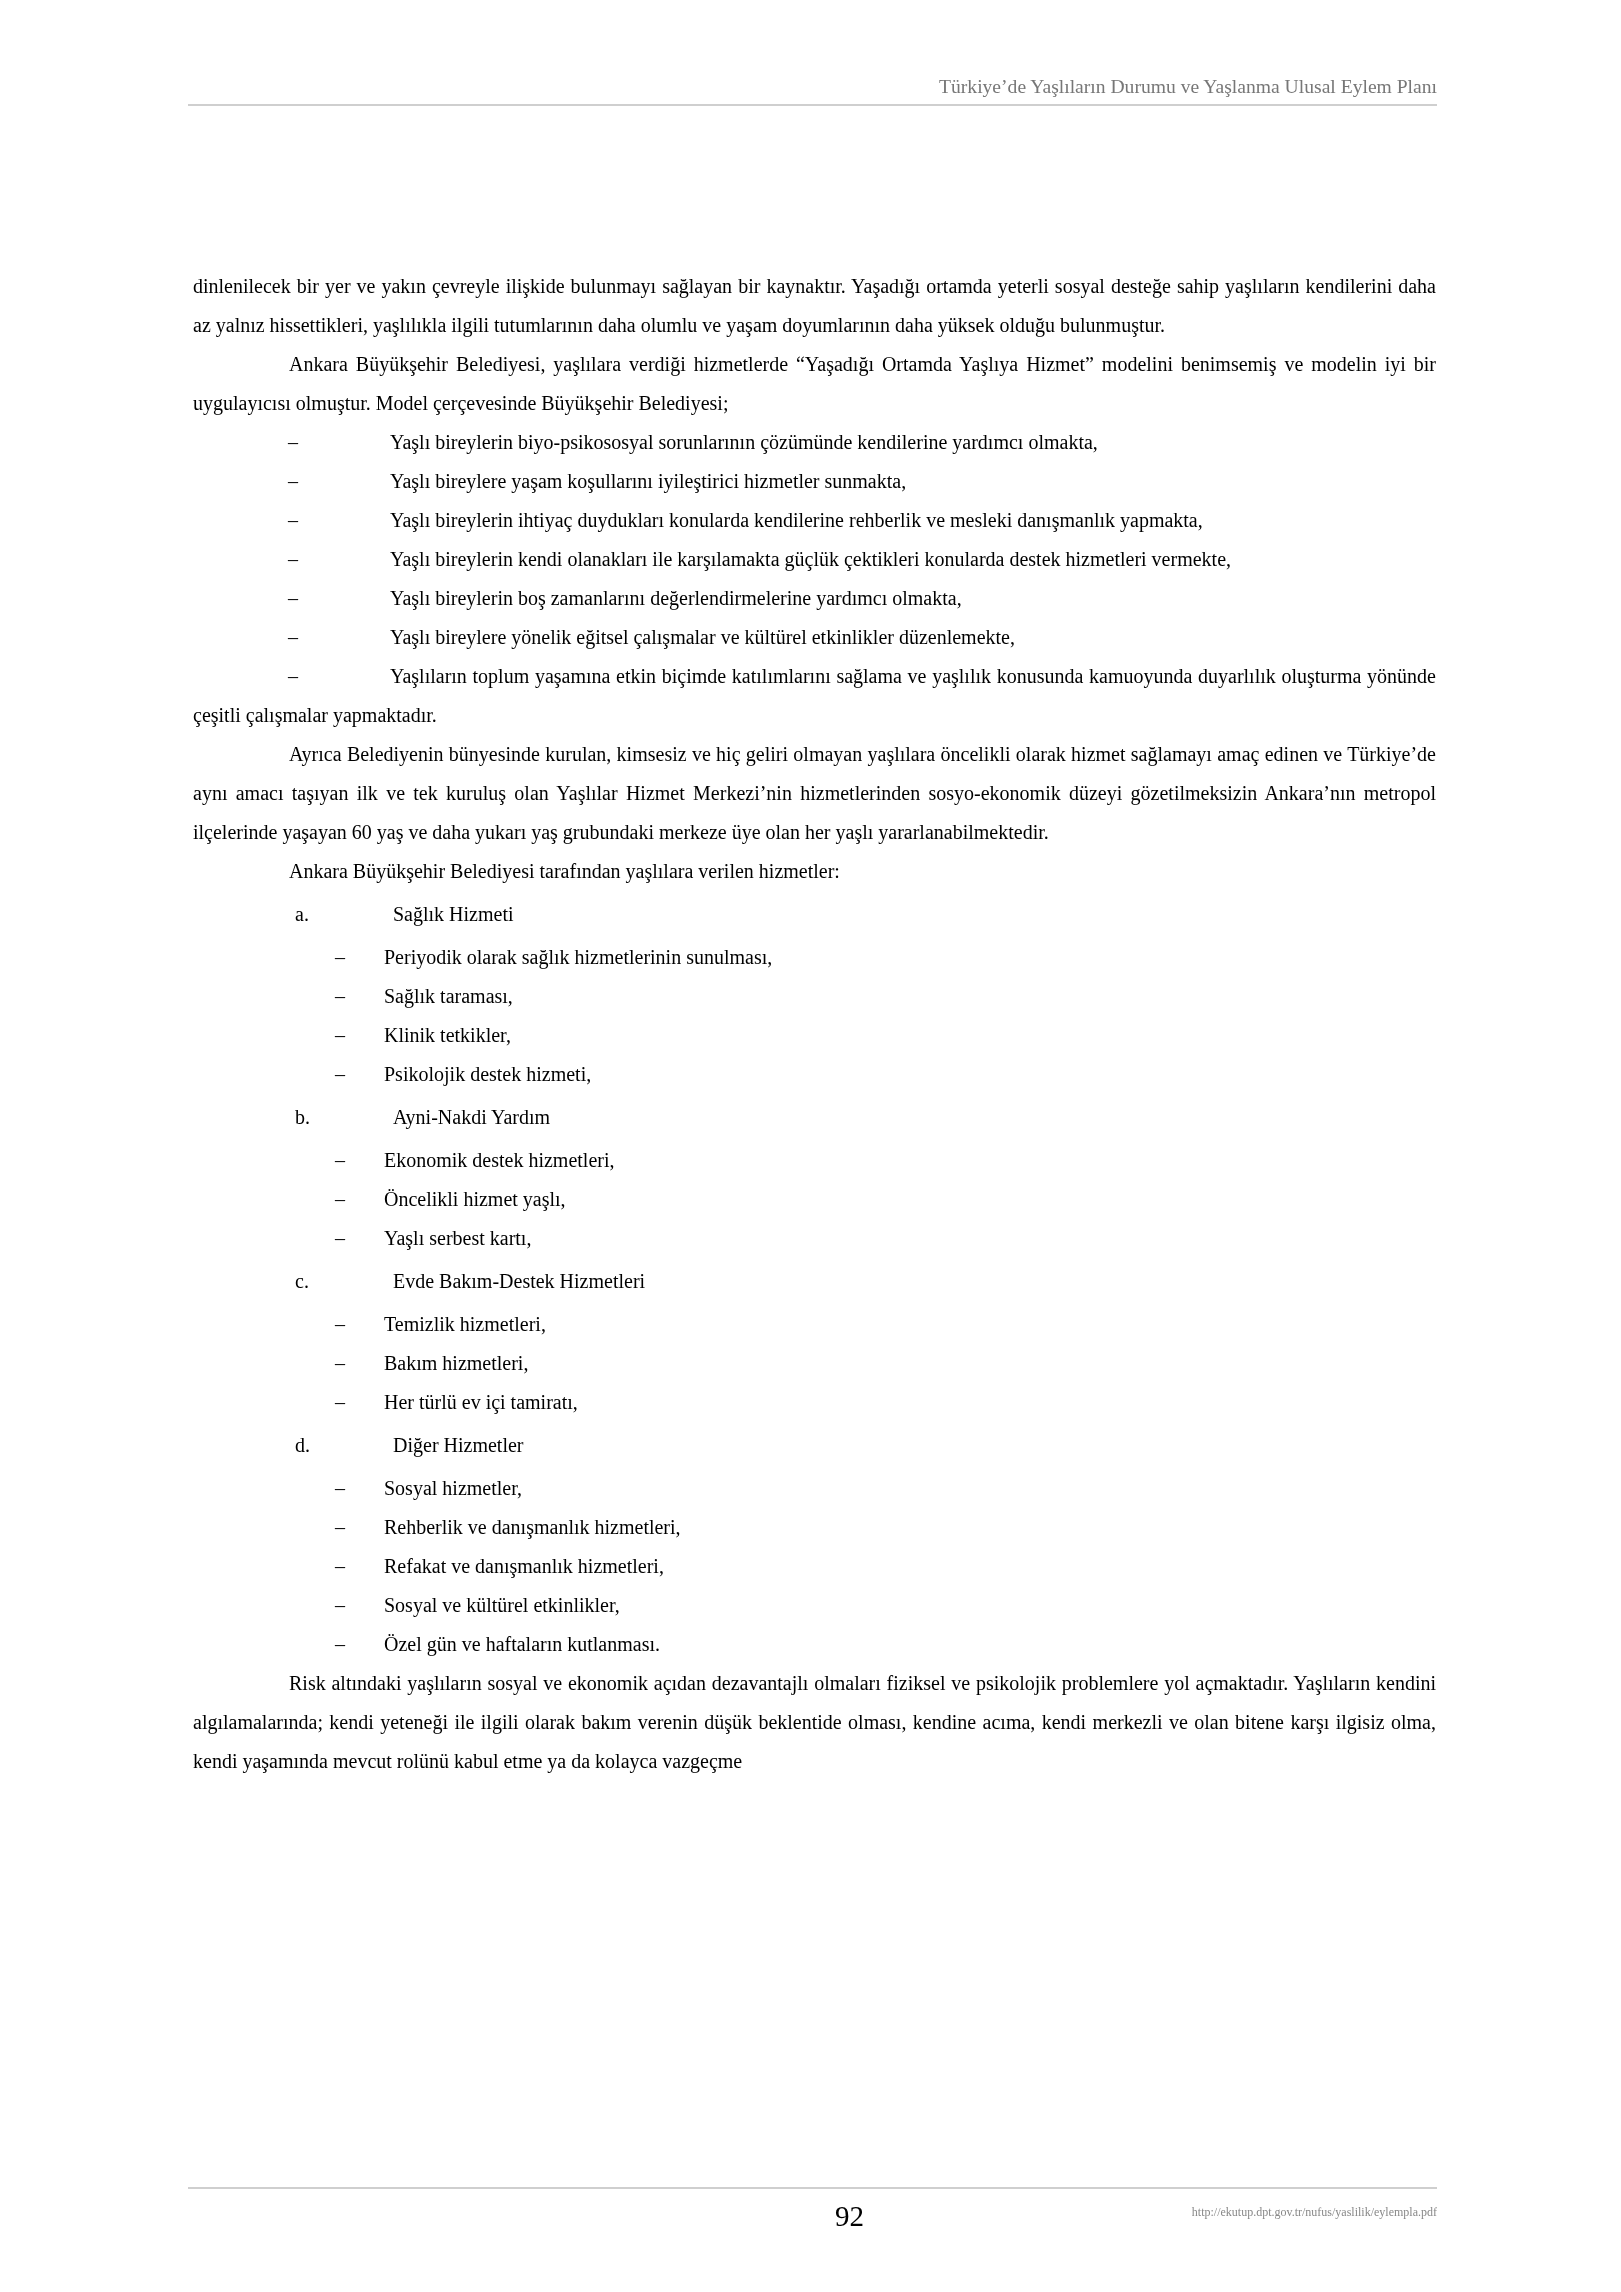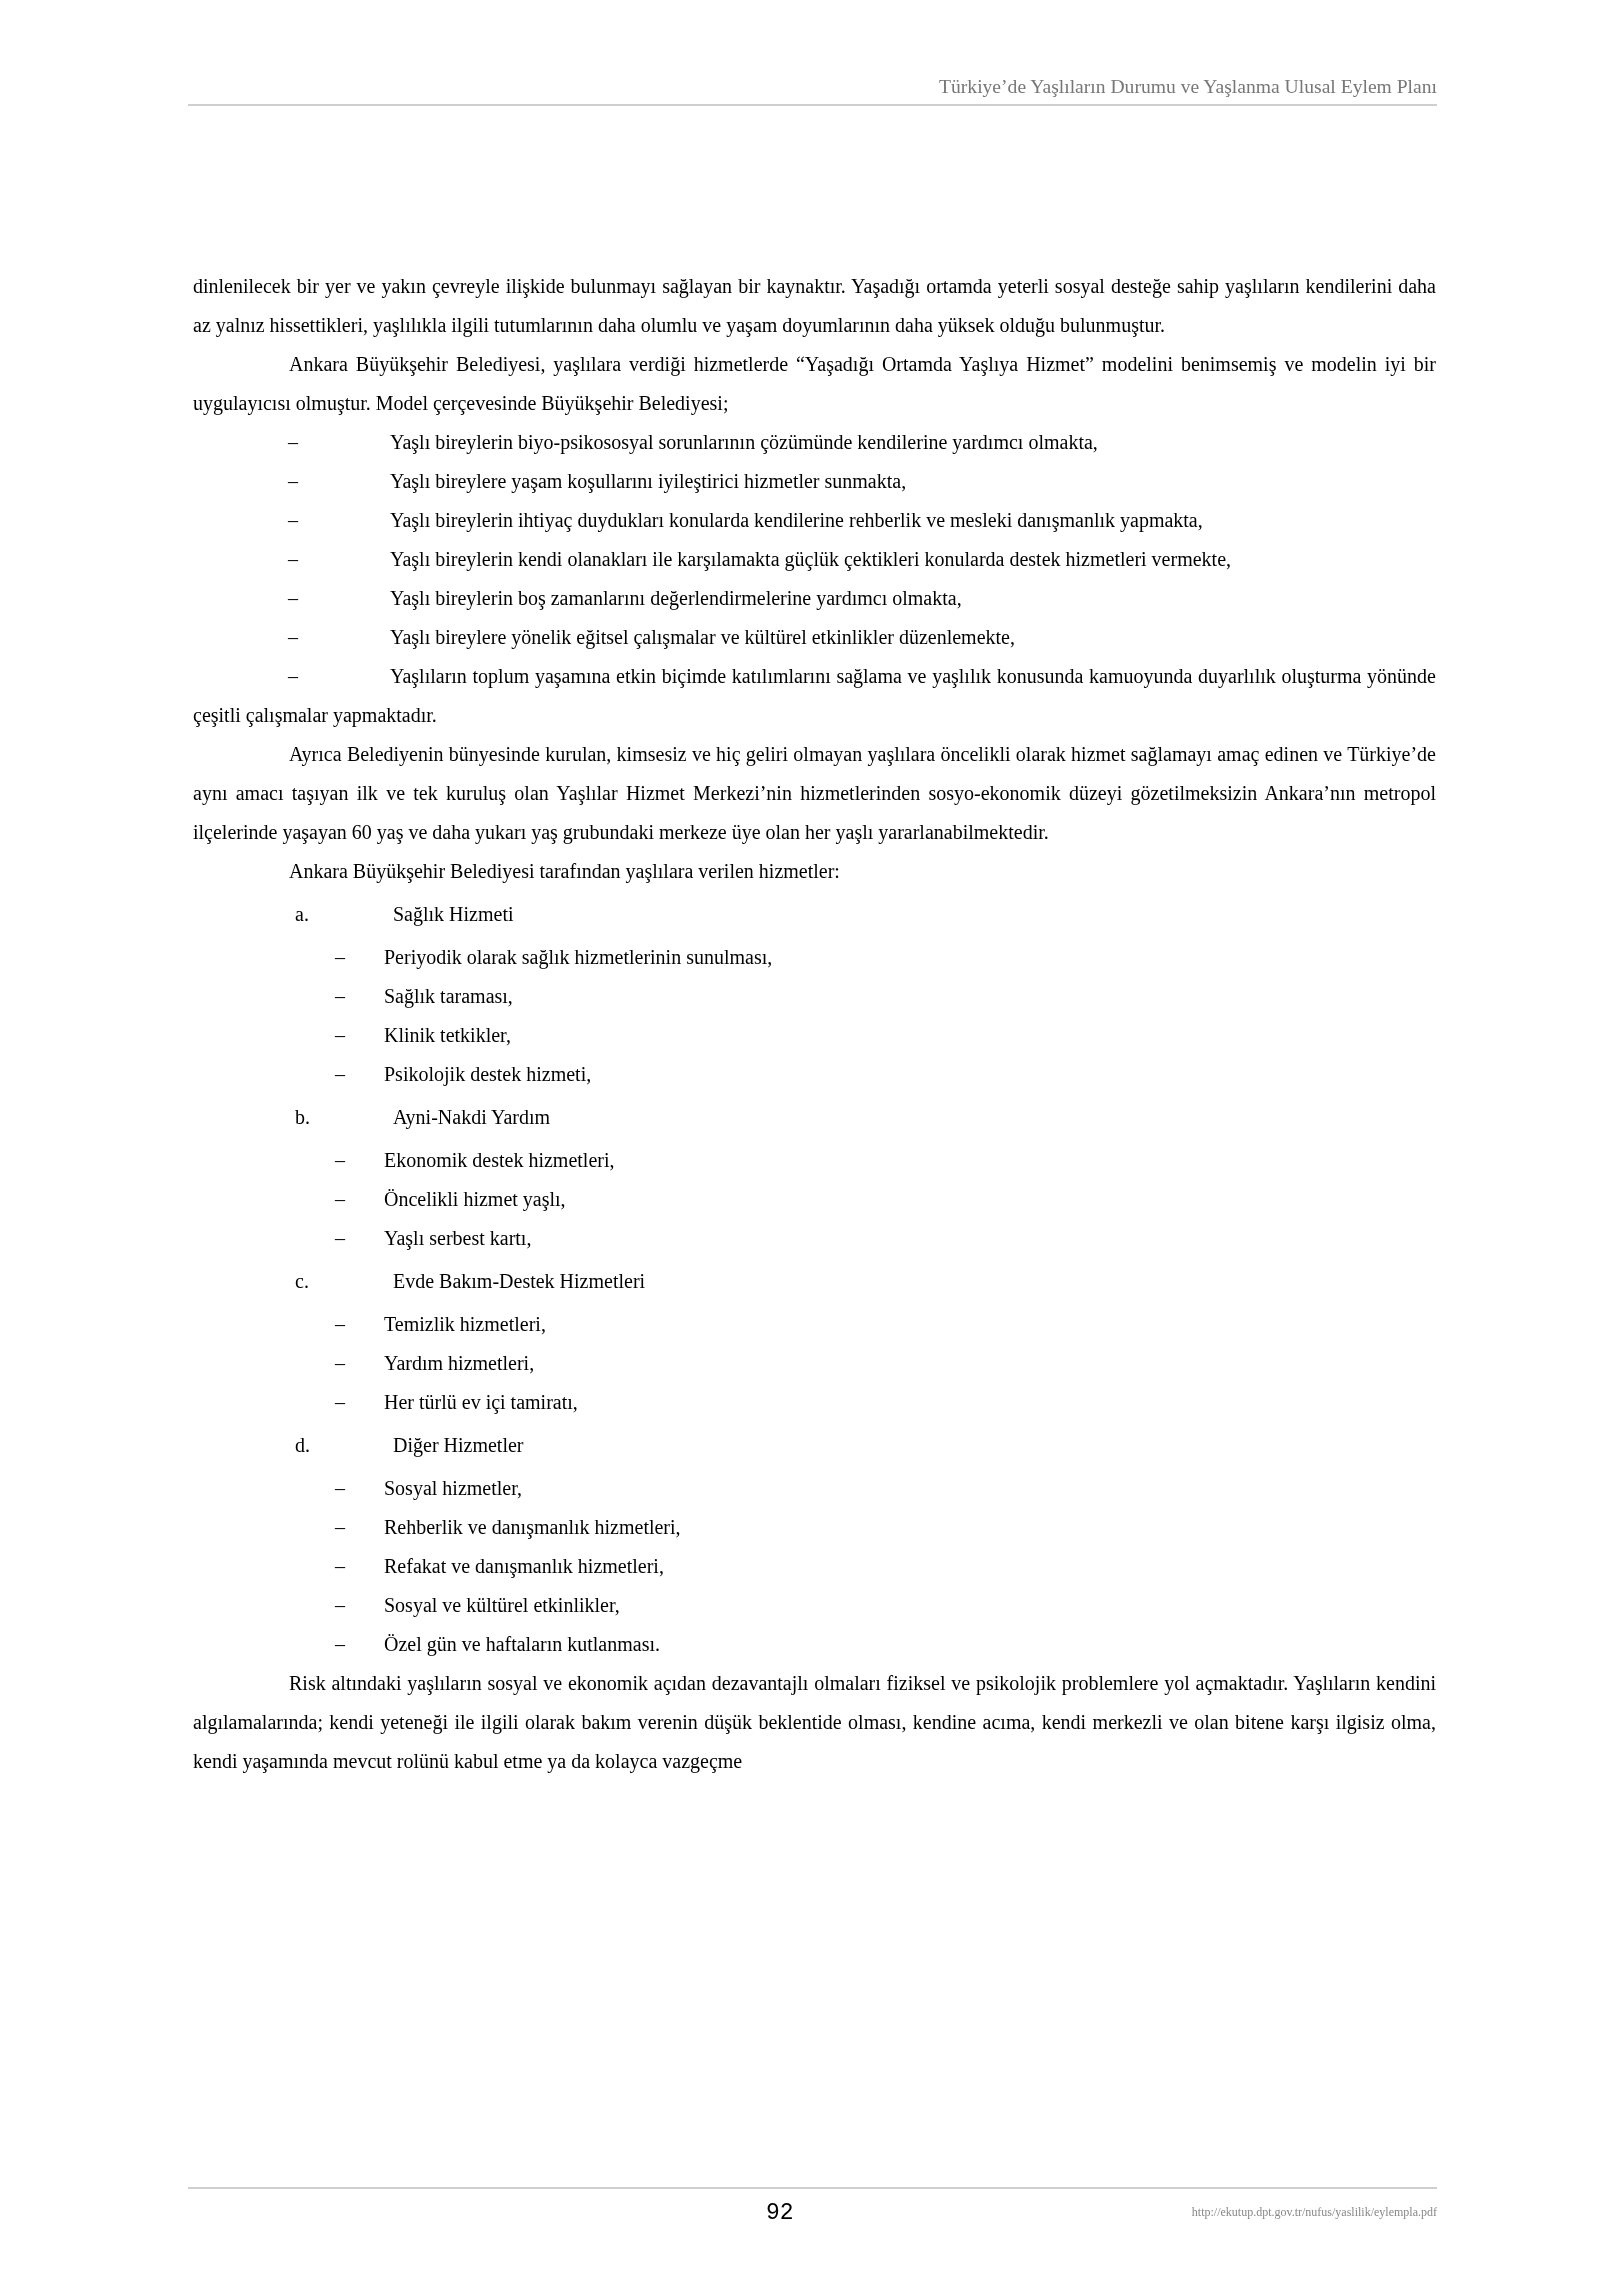--- a/index.html
+++ b/index.html
@@ -10,21 +10,21 @@
   .content { position: absolute; left: 193px; width: 1243px; top: 267px; font-size: 20px; line-height: 39px; }
   .p { text-align: justify; text-align-last: left; margin: 0; }
   .indent { text-indent: 96px; }
   .dash-item { position: relative; text-align: justify; text-align-last: left; margin: 0; padding-left: 0; }
   .dash-item .dash { display: inline-block; width: 102px; padding-left: 95px; box-sizing: content-box; }
   .letter-item { margin: 4px; padding-left: 98px; }
   .letter-item .letter { display: inline-block; width: 98px; }
   .sub-item { margin: 0; padding-left: 142px; }
   .sub-item .dash { display: inline-block; width: 49px; }
   .footer-rule { position: absolute; left: 188px; right: 184px; top: 2187px; border-top: 2px solid #cfcfcf; }
-  .page-number { position: absolute; left: 766px; top: 2200px; font-size: 23px; font-family: Liberation Mono, monospace; }
+  .page-number { position: absolute; left: 835px; top: 2200px; font-size: 29px; }
   .footer-url { position: absolute; right: 184px; top: 2205px; font-size: 12px; color: #888; }
 </style>
 </head>
 <body>
 
 <div class="header-title">Türkiye’de Yaşlıların Durumu ve Yaşlanma Ulusal Eylem Planı</div>
 <div class="header-rule"></div>
 
 <div class="content">
   <p class="p">dinlenilecek bir yer ve yakın çevreyle ilişkide bulunmayı sağlayan bir kaynaktır. Yaşadığı ortamda yeterli sosyal desteğe sahip yaşlıların kendilerini daha az yalnız hissettikleri, yaşlılıkla ilgili tutumlarının daha olumlu ve yaşam doyumlarının daha yüksek olduğu bulunmuştur.</p>
@@ -50,21 +50,21 @@
     <p class="sub-item"><span class="dash">–</span><span>Klinik tetkikler,</span></p>
     <p class="sub-item"><span class="dash">–</span><span>Psikolojik destek hizmeti,</span></p>
 
     <p class="letter-item"><span class="letter">b.</span><span>Ayni-Nakdi Yardım</span></p>
     <p class="sub-item"><span class="dash">–</span><span>Ekonomik destek hizmetleri,</span></p>
     <p class="sub-item"><span class="dash">–</span><span>Öncelikli hizmet yaşlı,</span></p>
     <p class="sub-item"><span class="dash">–</span><span>Yaşlı serbest kartı,</span></p>
 
     <p class="letter-item"><span class="letter">c.</span><span>Evde Bakım-Destek Hizmetleri</span></p>
     <p class="sub-item"><span class="dash">–</span><span>Temizlik hizmetleri,</span></p>
-    <p class="sub-item"><span class="dash">–</span><span>Yardım hizmetleri,</span></p>
+    <p class="sub-item"><span class="dash">–</span><span>Bakım hizmetleri,</span></p>
     <p class="sub-item"><span class="dash">–</span><span>Her türlü ev içi tamiratı,</span></p>
 
     <p class="letter-item"><span class="letter">d.</span><span>Diğer Hizmetler</span></p>
     <p class="sub-item"><span class="dash">–</span><span>Sosyal hizmetler,</span></p>
     <p class="sub-item"><span class="dash">–</span><span>Rehberlik ve danışmanlık hizmetleri,</span></p>
     <p class="sub-item"><span class="dash">–</span><span>Refakat ve danışmanlık hizmetleri,</span></p>
     <p class="sub-item"><span class="dash">–</span><span>Sosyal ve kültürel etkinlikler,</span></p>
     <p class="sub-item"><span class="dash">–</span><span>Özel gün ve haftaların kutlanması.</span></p>
   </div>
 

